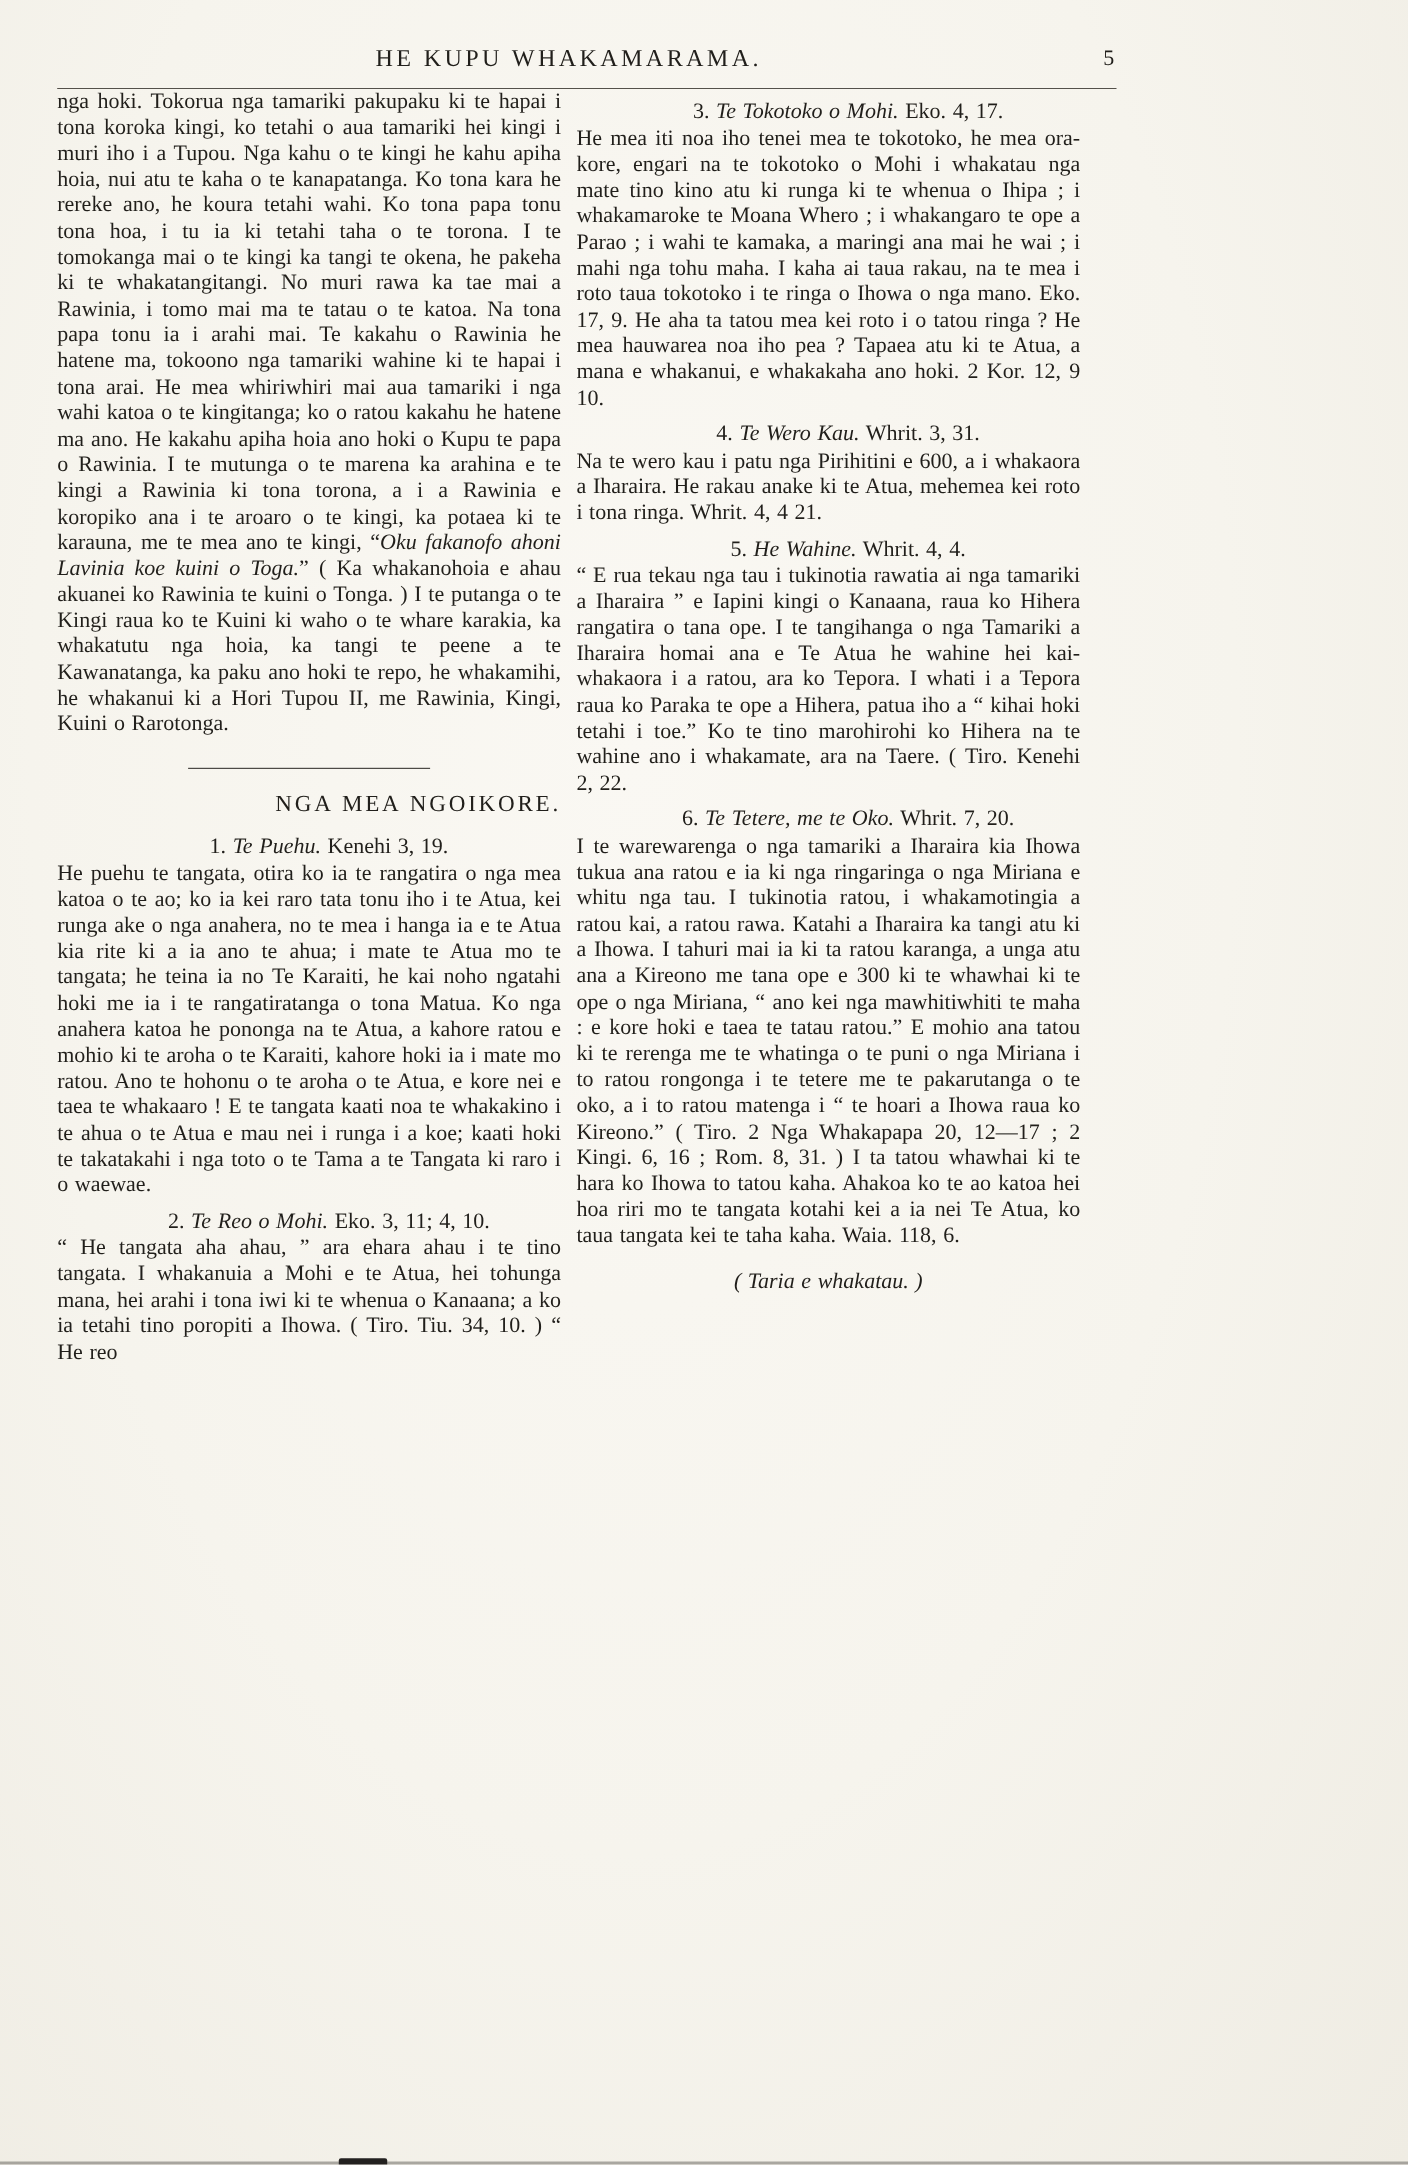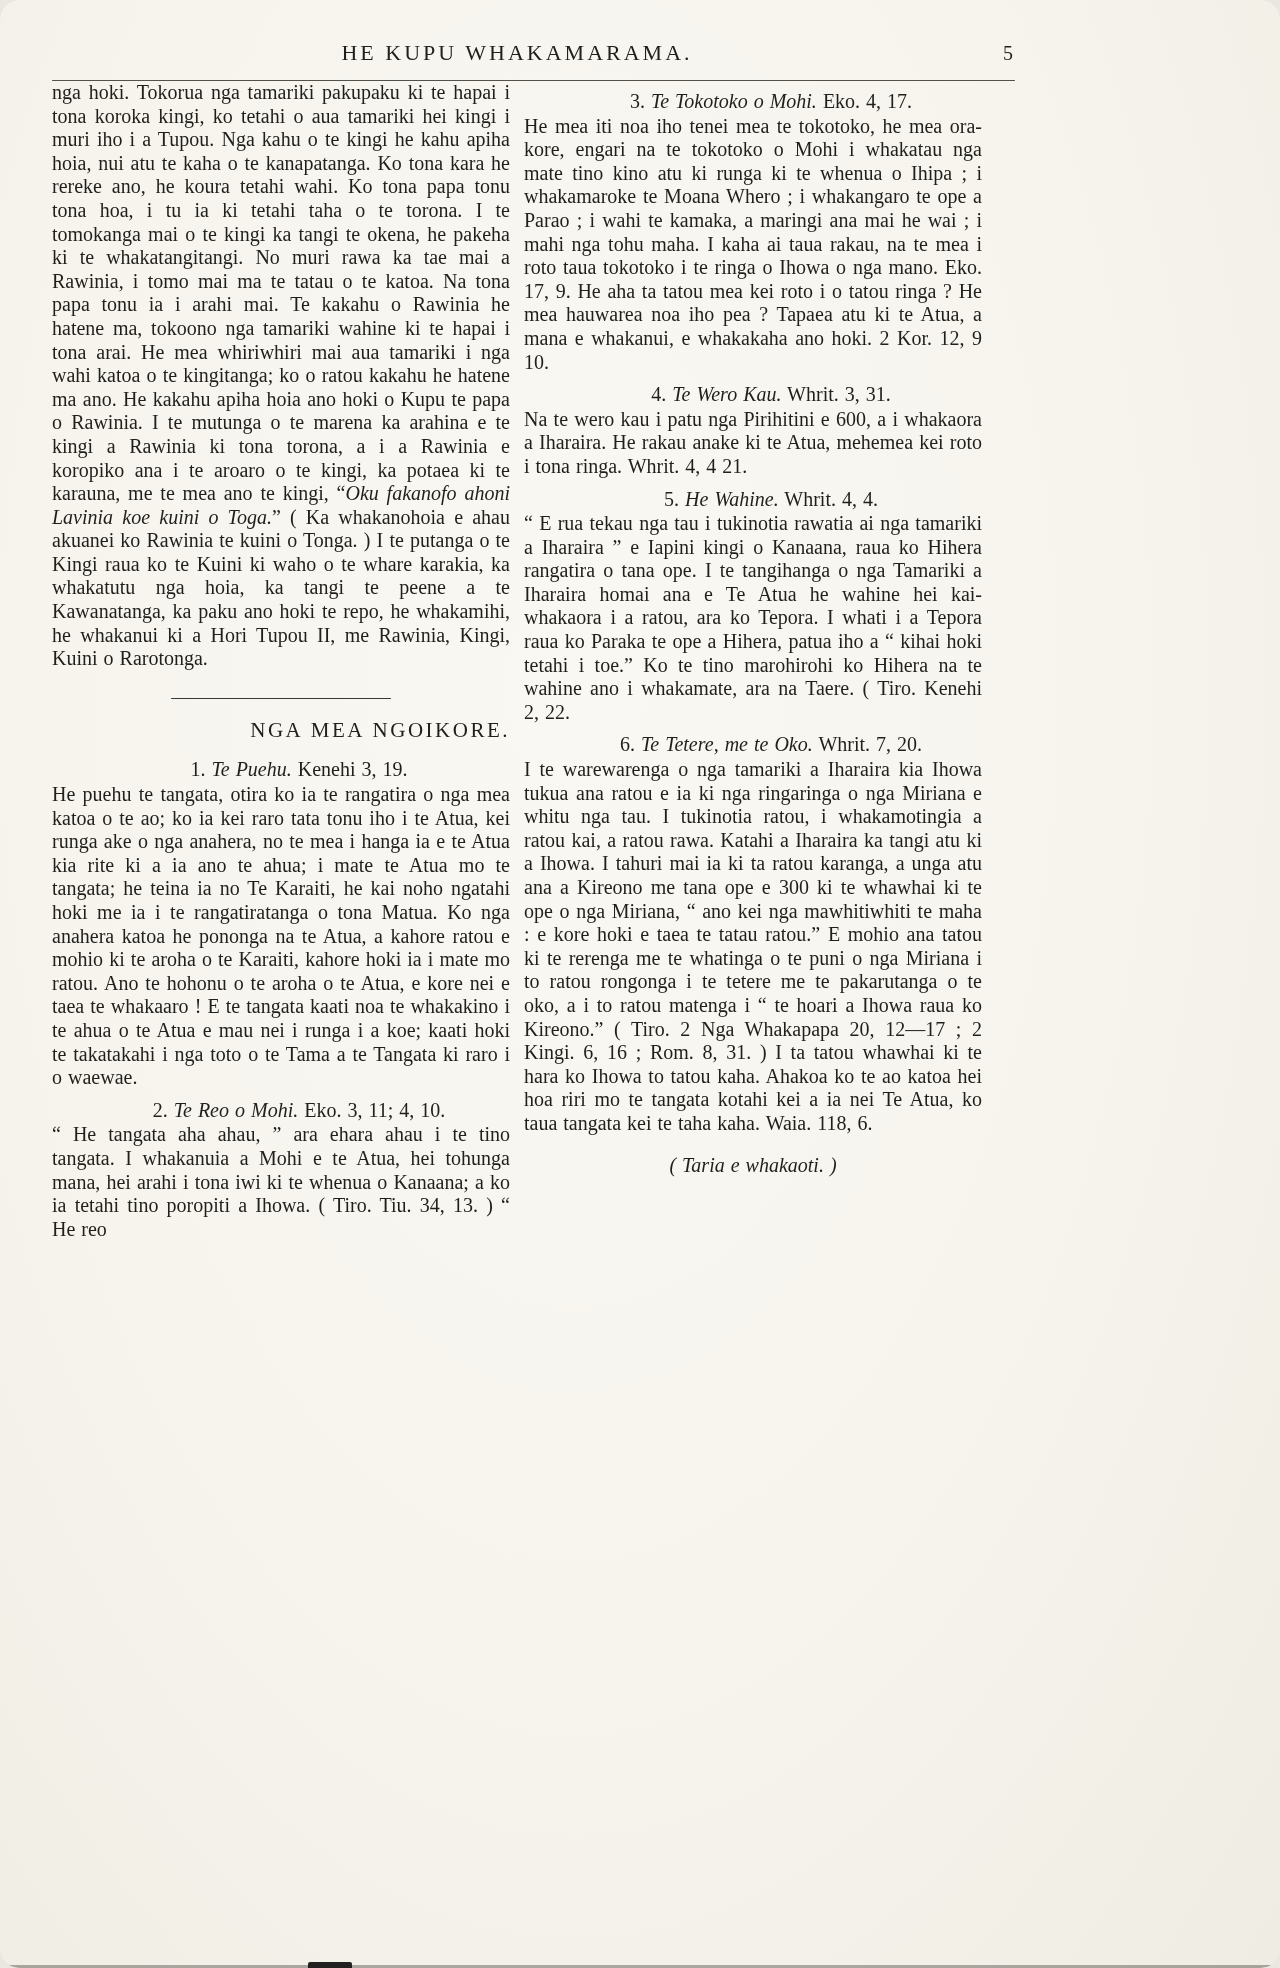--- a/index.html
+++ b/index.html
@@ -1,15 +1,15 @@
 <!DOCTYPE html>
 <html><head>
 <meta charset="utf-8">
 <style>
-  * { margin: 0; padding: 0; box-sizing: border-box; border-radius: 19px; }
+  * { margin: 0; padding: 0; box-sizing: border-box; }
   html, body { background: #e9e7e0; }
   .page {
     position: relative;
     width: 1280px;
     height: 1968px;
     margin: 0 auto;
     overflow: hidden;
     font-family: "Liberation Serif", "DejaVu Serif", serif;
     background: radial-gradient(ellipse at 45% 35%, #faf8f3 0%, #f6f4ed 55%, #efece3 100%);
     color: #211f1b;
@@ -126,21 +126,21 @@
           </p>
           <p class="body">He puehu te tangata, otira ko ia te rangatira o nga mea katoa o te ao; ko ia kei raro tata tonu iho i te Atua, kei runga ake o nga anahera, no te mea i hanga ia e te Atua kia rite ki a ia ano te ahua;  i mate te Atua mo te tangata; he teina ia no Te Karaiti, he kai noho ngatahi hoki me ia i te rangatiratanga o tona Matua.   Ko nga anahera katoa he pononga na te Atua, a kahore ratou e mohio ki te aroha o te Karaiti,  kahore hoki ia i mate mo ratou.   Ano te hohonu o te aroha o te Atua, e kore nei e taea te whakaaro !   E te tangata kaati noa te whakakino i te ahua o te Atua e mau nei i runga i a koe; kaati hoki te takatakahi i nga toto o te Tama a te Tangata ki raro i o waewae.</p>
         </div>
 
         <div class="section">
           <p class="section-heading">
             <span>2.</span>
             <span class="it">Te Reo o Mohi.</span>
             <span>Eko. 3, 11; 4, 10.</span>
           </p>
-          <p class="body">“ He tangata aha ahau, ” ara ehara ahau i te tino tangata.   I whakanuia a Mohi e te Atua, hei tohunga mana, hei arahi i tona iwi ki te whenua o Kanaana; a ko ia tetahi tino poropiti a Ihowa. ( Tiro. Tiu. 34, 13. )  “ He reo</p>
+          <p class="body">“ He tangata aha ahau, ” ara ehara ahau i te tino tangata.   I whakanuia a Mohi e te Atua, hei tohunga mana, hei arahi i tona iwi ki te whenua o Kanaana; a ko ia tetahi tino poropiti a Ihowa. ( Tiro. Tiu. 34, 10. )  “ He reo</p>
         </div>
       </div>
 
       <div class="col">
 
         <div class="section">
           <p class="section-heading">
             <span>3.</span>
             <span class="it">Te Tokotoko o Mohi.</span>
             <span>Eko. 4, 17.</span>
@@ -168,21 +168,21 @@
 
         <div class="section">
           <p class="section-heading">
             <span>6.</span>
             <span class="it">Te Tetere, me te Oko.</span>
             <span>Whrit. 7, 20.</span>
           </p>
           <p class="body">I te warewarenga o nga tamariki a Iharaira kia Ihowa tukua ana ratou e ia ki nga ringaringa o nga Miriana e whitu nga tau.   I tukinotia ratou, i whakamotingia a ratou kai, a ratou rawa.   Katahi a Iharaira ka tangi atu ki a Ihowa.   I tahuri mai ia ki ta ratou karanga, a unga atu ana a Kireono me tana ope e 300 ki te whawhai ki te ope o nga Miriana, “ ano kei nga mawhitiwhiti te maha : e kore hoki e taea te tatau ratou.”   E mohio ana tatou ki te rerenga me te whatinga o te puni o nga Miriana i to ratou rongonga i te tetere me te pakarutanga o te oko, a i to ratou matenga i “ te hoari a Ihowa raua ko Kireono.” ( Tiro. 2 Nga Whakapapa 20, 12—17 ; 2 Kingi. 6, 16 ; Rom. 8, 31. )   I ta tatou whawhai ki te hara ko Ihowa to tatou kaha.   Ahakoa ko te ao katoa hei hoa riri mo te tangata kotahi kei a ia nei Te Atua, ko taua tangata kei te taha kaha.  Waia. 118, 6.</p>
         </div>
 
-        <p class="closing">( Taria e whakaoti. )</p>
+        <p class="closing">( Taria e whakatau. )</p>
       </div>
 
     </div>
   </div>
 
   <div class="bottom-edge"></div>
   <div class="scan-mark"></div>
 </div>
 
 </body></html>

